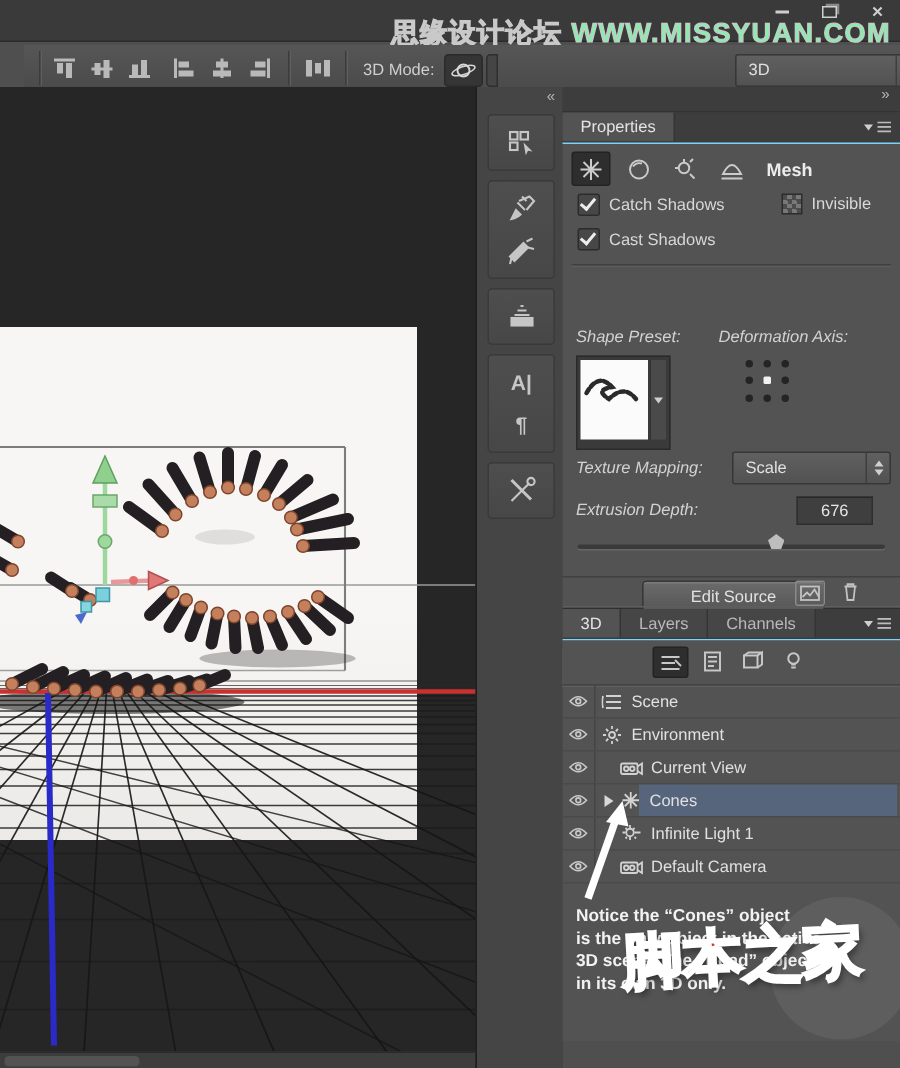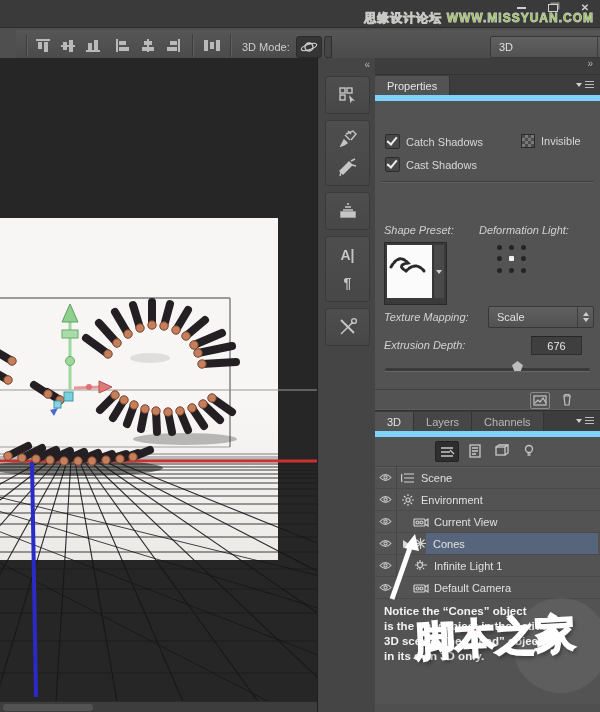--- a/index.html
+++ b/index.html
@@ -7,22 +7,22 @@
        font-family:"Liberation Sans",sans-serif;color:#d6d6d6;
        background:#4f4f4f;-webkit-font-smoothing:antialiased;}
   .abs{position:absolute;}
 
   
   #titlebar{left:0;top:0;width:600px;height:27px;background:#3a3a3a;border-bottom:1px solid #2b2b2b;}
   #win-btns{position:absolute;top:1px;right:4px;display:flex;gap:10px;}
   .winbtn{width:22px;height:13px;display:flex;align-items:center;justify-content:center;color:#cfcfcf;font-size:10px;font-weight:bold;}
   .glyph-min{width:9px;height:2px;background:#cfcfcf;}
   .glyph-restore{width:8px;height:6px;border:1.5px solid #cfcfcf;box-shadow:2px -2px 0 -0.5px #8a8a8a;}
-  #titlebar-text{position:absolute;top:10px;right:6px;font-size:12px;font-weight:bold;
-     color:#84cc16;-webkit-text-stroke:0.8px #c9c9c9;letter-spacing:1px;white-space:nowrap;}
+  #titlebar-text{position:absolute;top:10px;right:6px;font-size:18px;font-weight:bold;
+     color:#86efac;-webkit-text-stroke:0.8px #c9c9c9;letter-spacing:1px;white-space:nowrap;}
 
   
   #optionsbar{left:0;top:30px;width:600px;height:31px;background:linear-gradient(#565656,#4a4a4a);border-bottom:1px solid #323232;margin-left:16px;}
   .obar-sep{position:absolute;top:4px;width:1px;height:23px;background:#3c3c3c;box-shadow:1px 0 0 #5f5f5f;}
   .alignico{position:absolute;top:8px;width:18px;height:15px;}
   .alignico svg{display:block;}
   #mode-label{position:absolute;top:11px;font-size:11px;color:#cfcfcf;}
   #orbit-btn{position:absolute;top:6px;width:24px;height:20px;background:#353535;border:1px solid #2a2a2a;border-radius:3px;display:flex;align-items:center;justify-content:center;}
   #orbit-partial{position:absolute;top:6px;width:6px;height:20px;background:#454545;border:1px solid #2f2f2f;border-radius:3px 0 0 3px;}
   .dropdown{position:absolute;height:20px;background:linear-gradient(#606060,#525252);border:1px solid #373737;border-radius:2px;display:flex;align-items:center;}
@@ -42,21 +42,21 @@
   #dock{left:318px;top:58px;width:57px;height:654px;background:#454545;border-right:1px solid #303030;}
   #dock-header{height:15px;text-align:right;padding:1px 6px 0 0;color:#b5b5b5;font-size:10px;letter-spacing:-1px;}
   .dock-group{margin:2px 5px 6px 7px;background:linear-gradient(#4e4e4e,#474747);border:1px solid #3a3a3a;border-radius:3px;padding:4px 0;}
   .dock-btn{width:100%;height:28px;display:flex;align-items:center;justify-content:center;}
   .dock-btn svg{stroke:#c6c6c6;fill:none;stroke-width:1.4;}
   .dock-txt{color:#c6c6c6;font-size:14px;font-weight:bold;}
 
   
   #panels{left:375px;top:58px;width:225px;height:654px;background:#4f4f4f;}
   #panels-header{height:16px;background:#3d3d3d;text-align:right;padding-right:8px;color:#b5b5b5;font-size:10px;letter-spacing:-1px;border-bottom:1px solid #333;}
-  .tabbar{height:20px;background:#3d3d3d;display:flex;align-items:flex-end;position:relative;border-bottom:6px solid #7dd3fc;}
+  .tabbar{height:20px;background:#3d3d3d;display:flex;align-items:flex-start;position:relative;border-bottom:1px solid #7dd3fc;}
   .tab{height:19px;padding:0 12px;display:flex;align-items:center;font-size:11px;color:#b9b9b9;background:#464646;border-right:1px solid #343434;}
   .tab.active{background:#535353;color:#e4e4e4;}
   .panelmenu{position:absolute;right:6px;top:4px;width:18px;height:12px;}
   .panelmenu .tri-dn{position:absolute;left:0;top:4px;}
   .panelmenu .lines{position:absolute;right:0;top:2px;width:9px;height:8px;
      background:linear-gradient(#bbb 1.5px,transparent 1.5px) 0 0/9px 3px repeat-y;}
 
   
   #prop-body{position:relative;background:#535353;height:309px;border-bottom:1px solid #2f2f2f;}
   .meshrow{position:absolute;left:6px;top:5px;display:flex;align-items:center;gap:7px;}
@@ -402,38 +402,64 @@
 
     <div class="tabbar">
       <span class="tab active">Properties</span>
       <span class="panelmenu">
           <i class="tri-dn"></i>
           <i class="lines"></i>
         </span>
     </div>
 
     <div id="prop-body">
+      <div class="meshrow">
+        <span class="micon sel">
+          <svg width="16" height="16">
+              <path d="M8 1 V15 M1 8 H15 M3 3 L13 13 M13 3 L3 13"></path>
+            </svg>
+          </span>
+        <span class="micon">
+          <svg width="16" height="16">
+              <circle cx="8" cy="8" r="6"></circle>
+              <path d="M4 6 q2 -3 6 -2"></path>
+            </svg>
+          </span>
+        <span class="micon">
+          <svg width="16" height="16">
+              <circle cx="7" cy="7" r="3.5"></circle>
+              <path d="M7 1 V3 M1 7 H3 M11 11 l3 3 M11 3 l2 -2"></path>
+            </svg>
+          </span>
+        <span class="micon">
+          <svg width="16" height="16">
+              <path d="M2 11 q6 -12 12 0 z"></path>
+              <path d="M1 14 h14"></path>
+            </svg>
+          </span>
+        <span id="mesh-label">Mesh</span>
+      </div>
 
       <div class="cbrow" style="left:10px;top:33px">
         <span class="cb on"></span>
         <span>Catch Shadows</span>
       </div>
       <div class="cbrow" style="left:146px;top:33px">
         <span class="gridbox"></span>
         <span>Invisible</span>
       </div>
       <div class="cbrow" style="left:10px;top:56px">
         <span class="cb on"></span>
         <span>Cast Shadows</span>
       </div>
 
       <div class="divider" style="top:80px"></div>
 
       <span class="plabel" style="left:9px;top:123px">Shape Preset:</span>
-      <span class="plabel" style="left:104px;top:123px">Deformation Light:</span>
+      <span class="plabel" style="left:104px;top:123px">Deformation Axis:</span>
 
       <div id="shape-thumb">
         <span class="thumb-img">
           <svg width="45" height="53">
               <path d="M4 22 q8 -14 17 -4 q-12 2 -2 8 q10 -10 18 0" stroke="#2a2a2a" fill="none" stroke-width="3" stroke-linecap="round" stroke-dasharray="3 2"></path>
             </svg>
         </span>
         <span class="dd-strip">
             <i class="tri-dn"></i>
           </span>
@@ -460,20 +486,21 @@
             <i class="tri-dn"></i>
           </span>
       </div>
 
       <span class="plabel" style="left:9px;top:238px">Extrusion Depth:</span>
       <div id="extr-value">676</div>
 
       <div id="slider-track"></div>
       <div id="slider-handle"></div>
 
+      <button class="btn" style="left:53px;top:291px;width:122px;height:21px">Edit Source</button>
 
       <div id="prop-footer">
         <span class="ficon" style="right:50px;border:1px solid #8a8a8a;border-radius:2px">
           <svg width="14" height="11">
               <rect x="1" y="1" width="12" height="9"></rect>
               <path d="M2 8 l3 -3 l2 2 l3 -4 l3 5"></path>
             </svg>
           </span>
         <span class="ficon" style="right:24px">
           <svg width="12" height="13">

